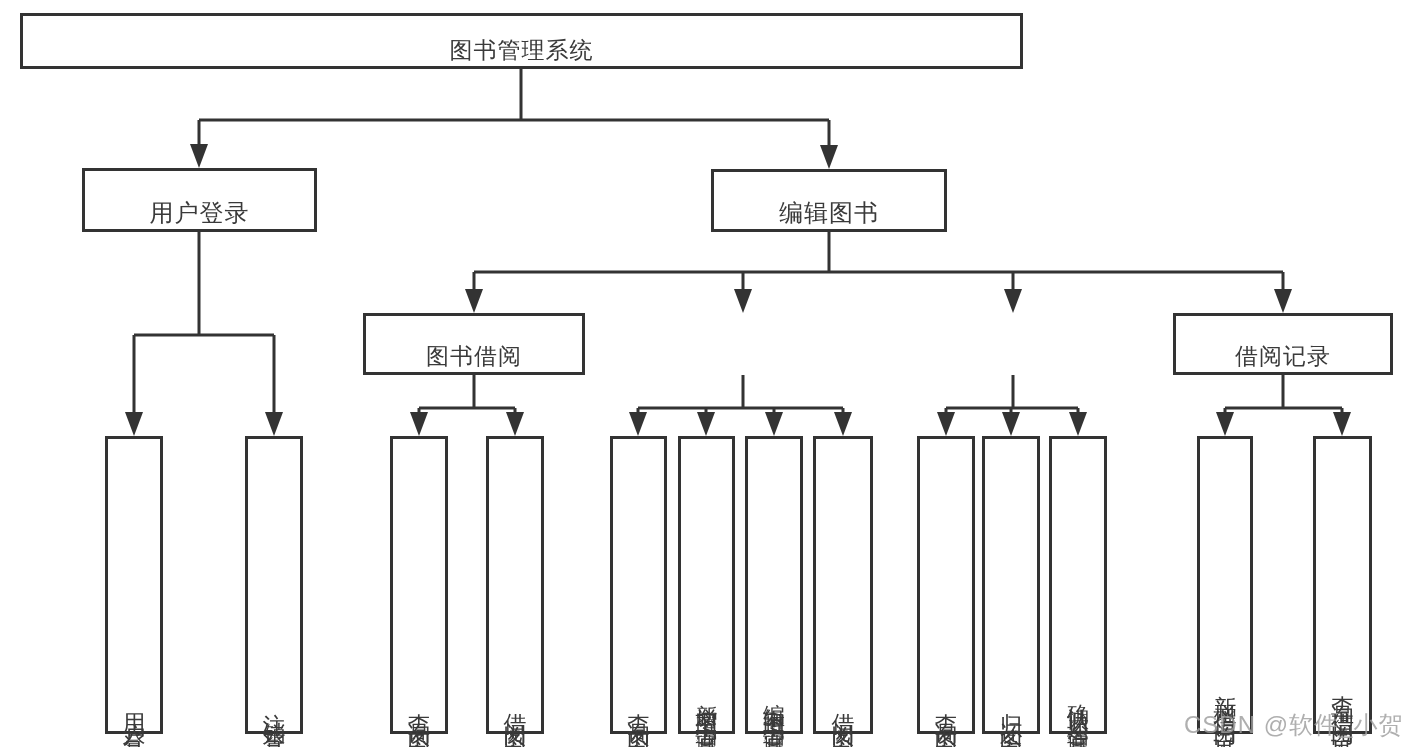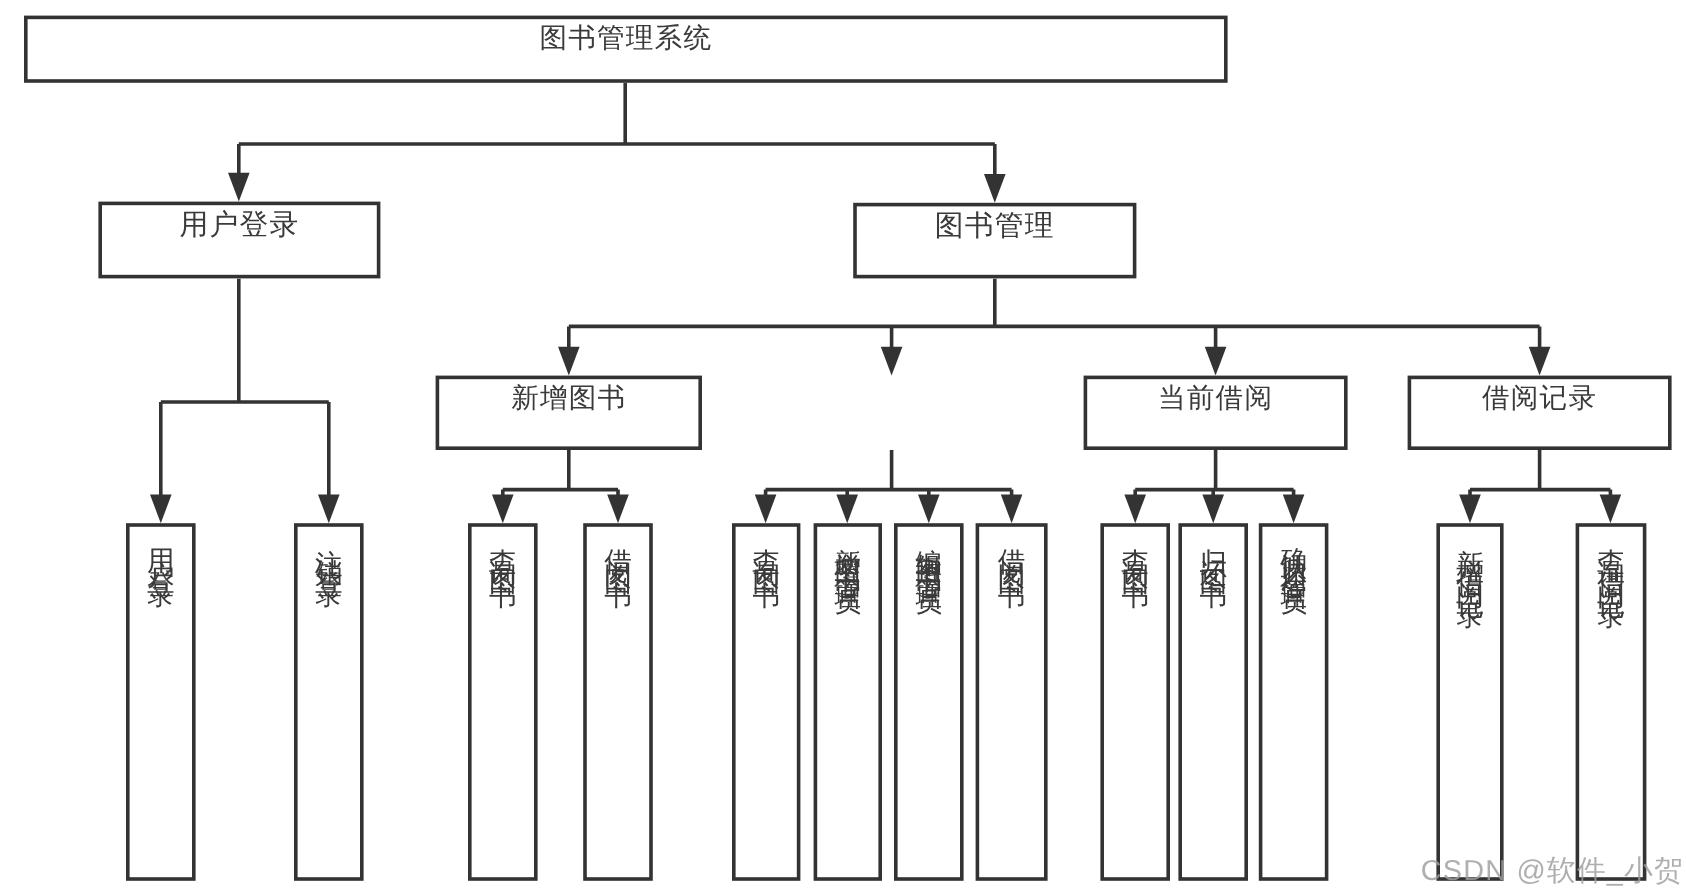--- a/index.html
+++ b/index.html
@@ -10,21 +10,21 @@
     font-family:"Liberation Sans", sans-serif;
     overflow:hidden;
   }
   .wires{position:absolute;left:0;top:0;z-index:0;}
   .node{
     position:absolute;
     box-sizing:border-box;
     background:#ffffff;
     border:3px solid #333333;
     display:flex;
-    align-items:flex-start;
+    align-items:flex-end;
     justify-content:center;
     z-index:1;
     color:#3a3a3a;
   }
   .node.h .lbl{
     font-size:23px;
     letter-spacing:1px;
     white-space:nowrap;
   }
   .node.h.lv1 .lbl{font-size:24px;}
@@ -97,28 +97,25 @@
   </svg>
 
   <div class="node h" style="left:20px;top:13px;width:1003px;height:56px">
     <span class="lbl">图书管理系统</span>
   </div>
 
   <div class="node h lv1" style="left:82px;top:168px;width:235px;height:64px">
     <span class="lbl">用户登录</span>
   </div>
   <div class="node h lv1" style="left:711px;top:169px;width:236px;height:63px">
-    <span class="lbl">图书管理</span>
+    <span class="lbl">编辑图书</span>
   </div>
 
   <div class="node h" style="left:363px;top:313px;width:222px;height:62px">
-    <span class="lbl">新增图书</span>
-  </div>
-  <div class="node h" style="left:903px;top:313px;width:220px;height:62px">
-    <span class="lbl">当前借阅</span>
+    <span class="lbl">图书借阅</span>
   </div>
   <div class="node h" style="left:1173px;top:313px;width:220px;height:62px">
     <span class="lbl">借阅记录</span>
   </div>
 
   <div class="node v" style="left:105px;top:436px;width:58px;height:298px">
     <span class="lbl">用户登录</span>
   </div>
   <div class="node v" style="left:245px;top:436px;width:58px;height:298px">
     <span class="lbl">注销登录</span>

